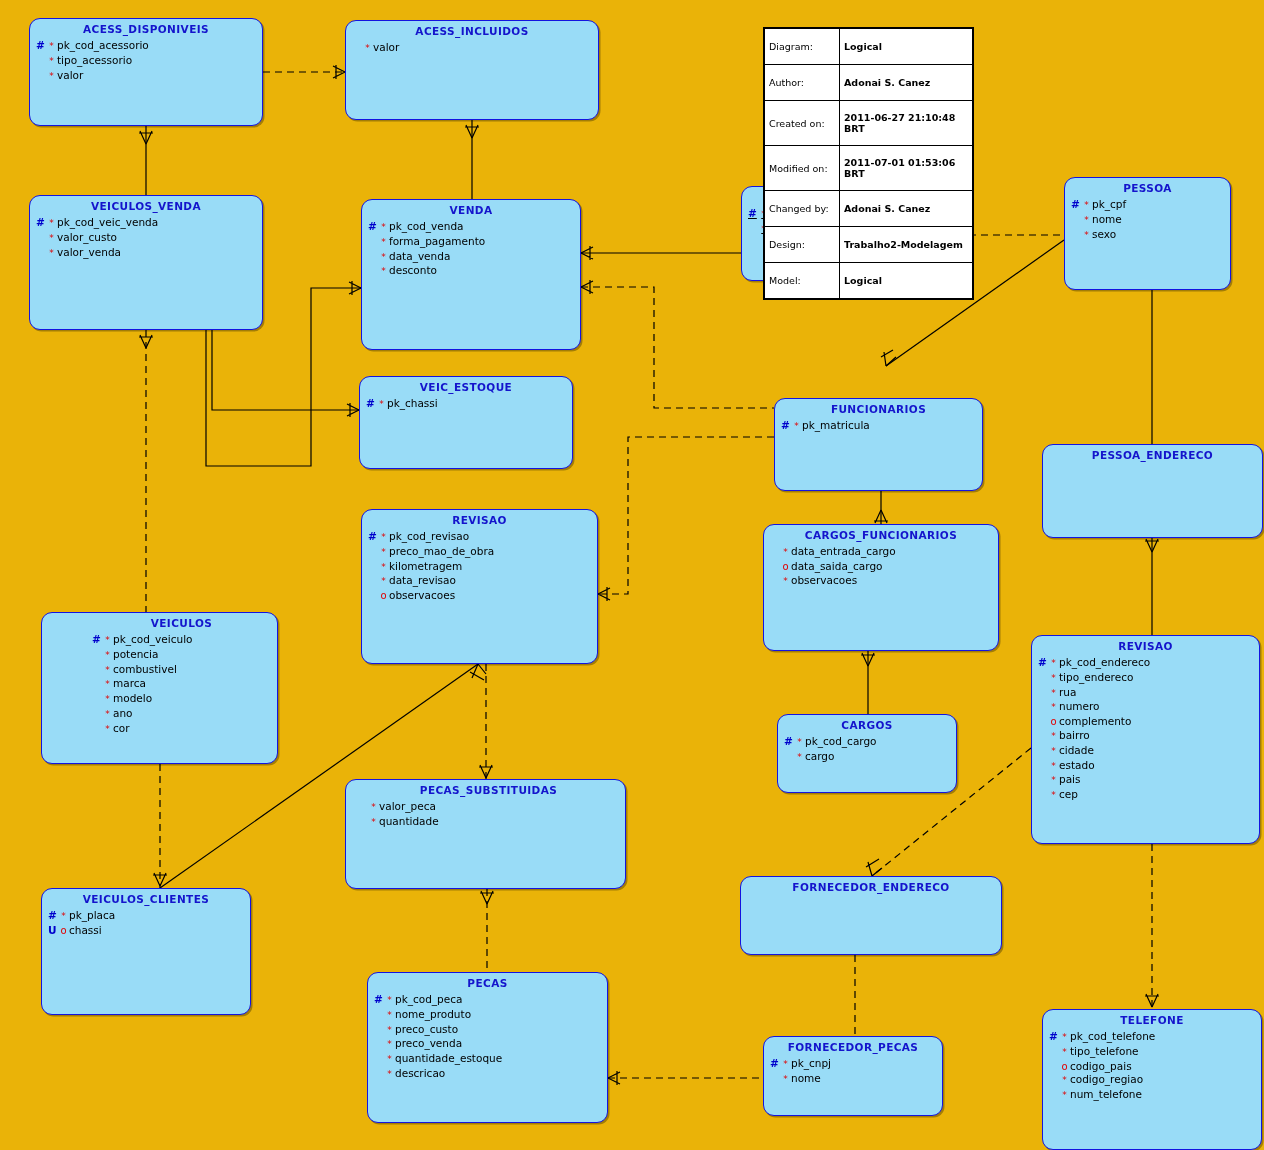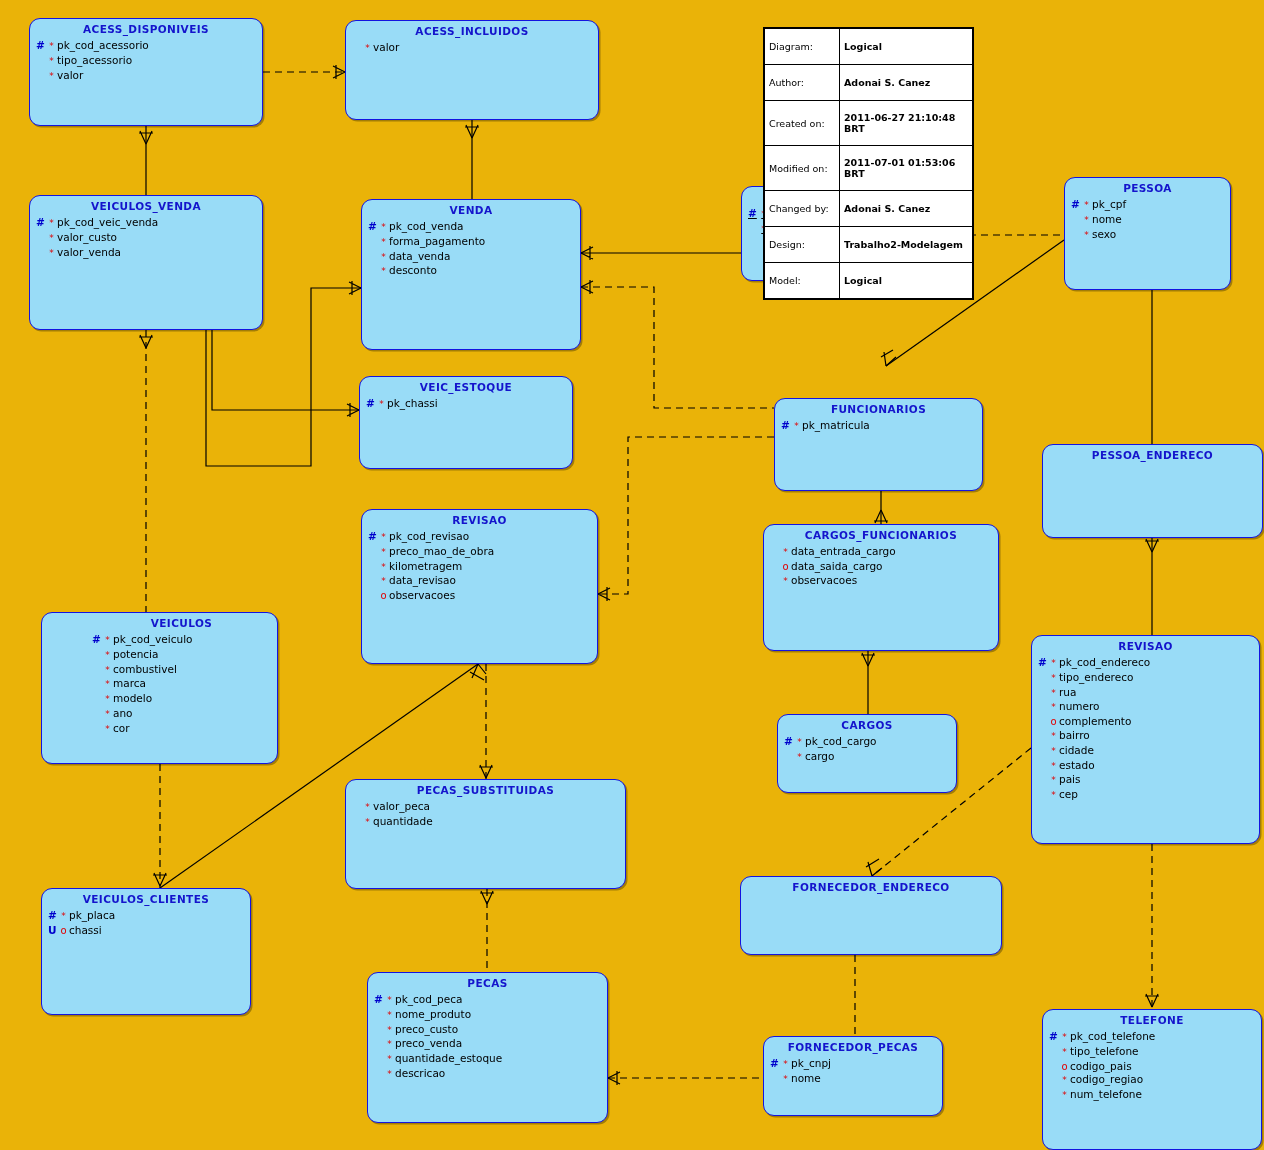--- a/index.html
+++ b/index.html
@@ -394,21 +394,21 @@
             <span class="m req">*</span>
             <span class="nm">pk_cod_cargo</span>
           </div>
           <div class="attr">
             <span class="k"></span>
             <span class="m req">*</span>
             <span class="nm">cargo</span>
           </div>
         </div>
       </div>
-      <div class="entity" style="left: 345px; top: 779px; width: 281px; height: 110px;">
+      <div class="entity" style="left: 345px; top: 779px; width: 281px; height: 110px; padding-left: 6px;">
         <div class="title">PECAS_SUBSTITUIDAS</div>
         <div class="attrs">
           <div class="attr">
             <span class="k"></span>
             <span class="m req">*</span>
             <span class="nm">valor_peca</span>
           </div>
           <div class="attr">
             <span class="k"></span>
             <span class="m req">*</span>

